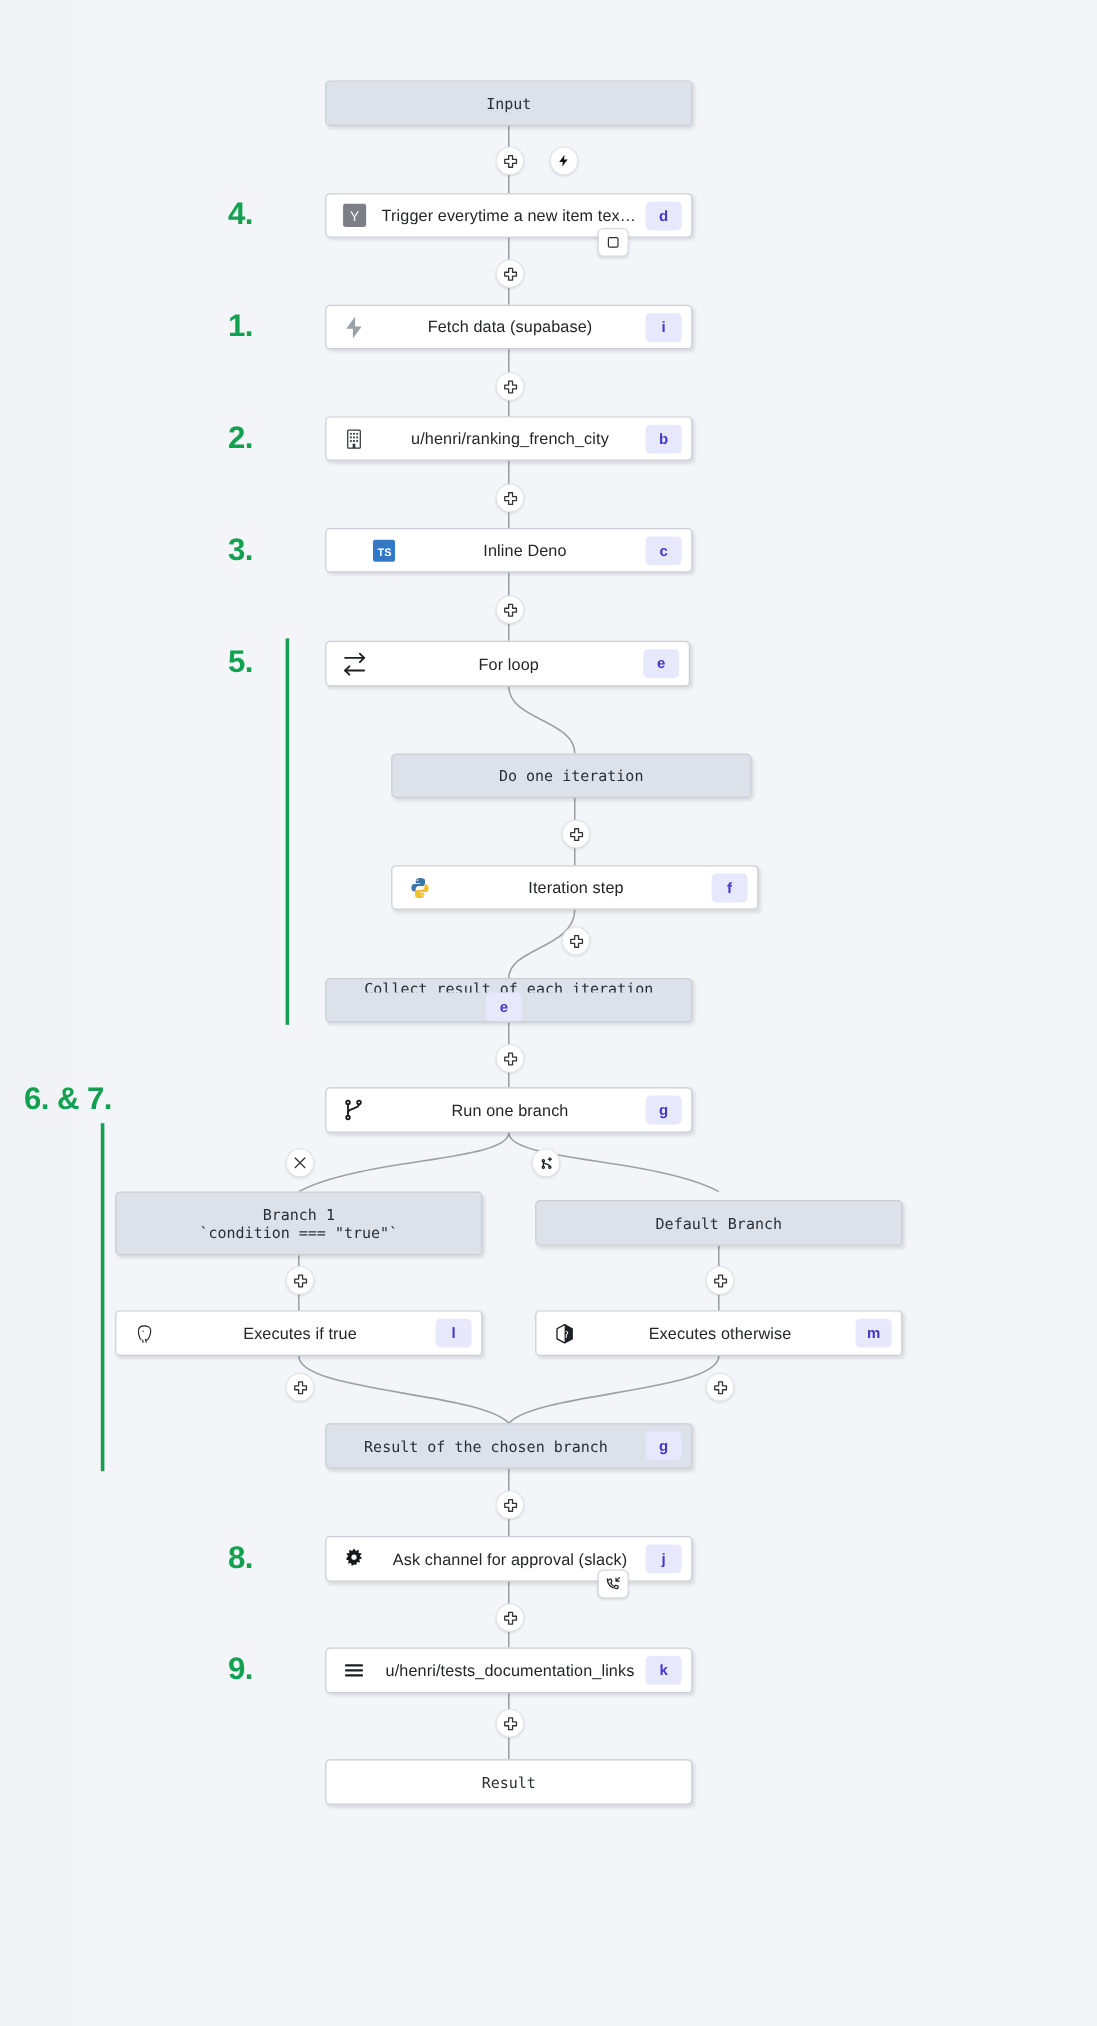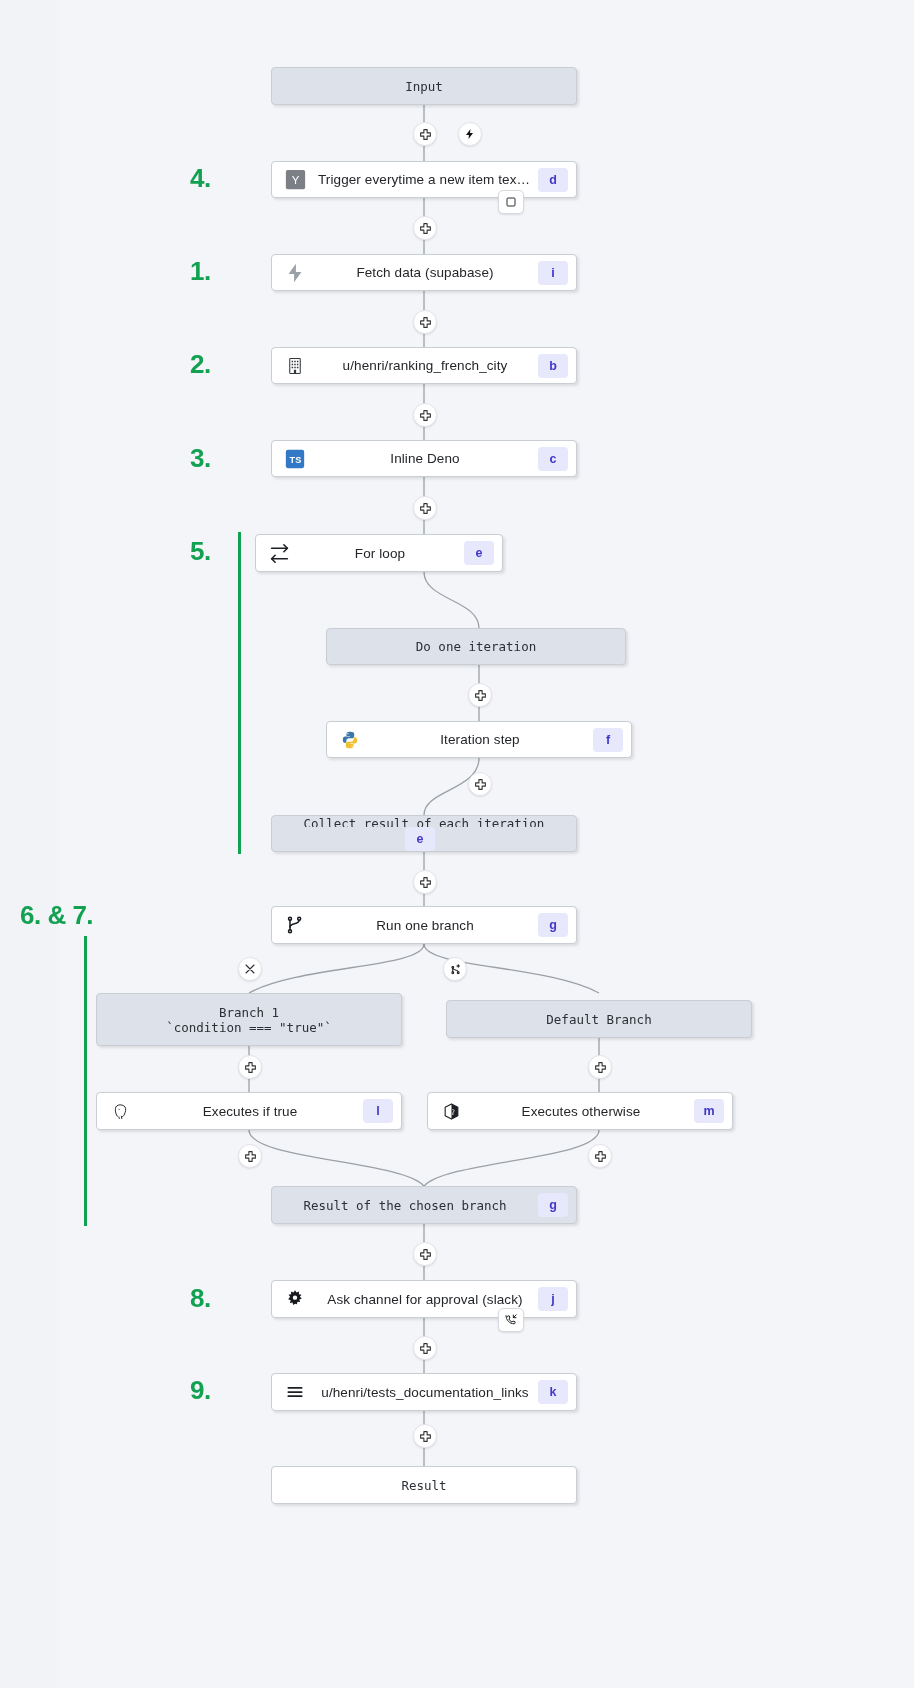--- a/index.html
+++ b/index.html
@@ -274,38 +274,38 @@
     <div class="label">u/henri/ranking_french_city</div>
     <div class="badge">b</div>
   </div>
 
   <div class="handle" style="left:413px; top:403px;">
     <svg width="13" height="13" viewBox="0 0 24 24">
       <path d="M9 3h6v6h6v6h-6v6H9v-6H3V9h6z" fill="none" stroke="#333" stroke-width="2" stroke-linejoin="round"></path>
     </svg>
   </div>
 
-  <div class="node white" style="left:271px; top:440px; width:306px; height:37px;">
+  <div class="node white" style="left:271px; top:440px; width:306px; height:37px;padding-left:25px;">
     <div class="ic">
       <svg width="20" height="20" viewBox="0 0 24 24">
         <rect x="1" y="1" width="22" height="22" rx="2.5" fill="#3178c6"></rect>
         <text x="12.5" y="17" font-size="11" font-weight="bold" font-family="Liberation Sans, sans-serif" fill="#ffffff" text-anchor="middle">TS</text>
       </svg>
     </div>
     <div class="label">Inline Deno</div>
     <div class="badge">c</div>
   </div>
 
   <div class="handle" style="left:413px; top:496px;">
     <svg width="13" height="13" viewBox="0 0 24 24">
       <path d="M9 3h6v6h6v6h-6v6H9v-6H3V9h6z" fill="none" stroke="#333" stroke-width="2" stroke-linejoin="round"></path>
     </svg>
   </div>
 
-  <div class="node white" style="left:255px; top:534px; width:248px; height:38px;">
+  <div class="node white" style="left:271px; top:534px; width:304px; height:38px;">
     <div class="ic">
       <svg width="21" height="21" viewBox="0 0 24 24" fill="none" stroke="#1c1f23" stroke-width="1.8" stroke-linecap="round" stroke-linejoin="round">
         <path d="M17 2l4 4-4 4"></path>
           <path d="M3 6h18"></path>
         <path d="M7 22l-4-4 4-4"></path>
           <path d="M21 18H3"></path>
       </svg>
     </div>
     <div class="label">For loop</div>
     <div class="badge">e</div>
@@ -410,21 +410,21 @@
         <path d="M5.6 8.3C5.8 5.6 8 3.6 11.5 3.6c3.6 0 6.8 1.9 7 4.7"></path>
         <path d="M9.8 9c.5 0 .9.4.9.9"></path>
         <path d="M10 18.3c0 1.2.2 2.3.6 3.1"></path>
         <path d="M13.2 18.8c.1 1.1.3 2 .6 2.6"></path>
       </svg>
     </div>
     <div class="label">Executes if true</div>
     <div class="badge">l</div>
   </div>
 
-  <div class="node white" style="left:427px; top:1092px; width:306px; height:38px;justify-content:space-between;">
+  <div class="node white" style="left:446px; top:1092px; width:306px; height:38px;justify-content:space-between;">
     <div class="ic">
       <svg width="19" height="19" viewBox="0 0 24 24">
         <path d="M12 2.4l8 4.3v10.6l-8 4.3-8-4.3V6.7z" fill="none" stroke="#1c1f23" stroke-width="1.4" stroke-linejoin="round"></path>
         <path d="M12 2.4l8 4.3v10.6l-8 4.3z" fill="#1c1f23"></path>
         <path d="M13.6 9.6c1 0 1.7.6 1.7 1.4 0 1.2-1.5 1.6-1.5 2.6l-.1 2.4" fill="none" stroke="#ffffff" stroke-width="1.1" stroke-linecap="round"></path>
       </svg>
     </div>
     <div class="label">Executes otherwise</div>
     <div class="badge">m</div>
   </div>

